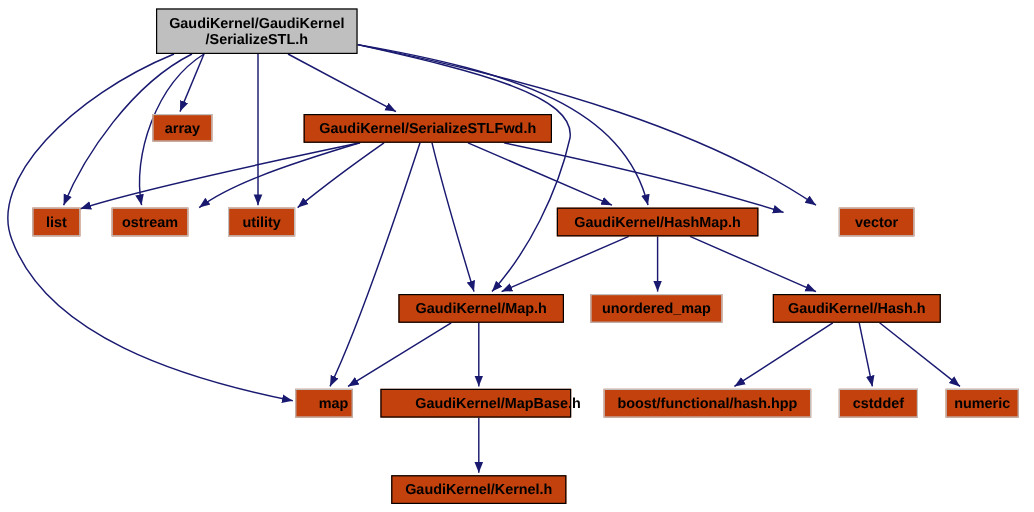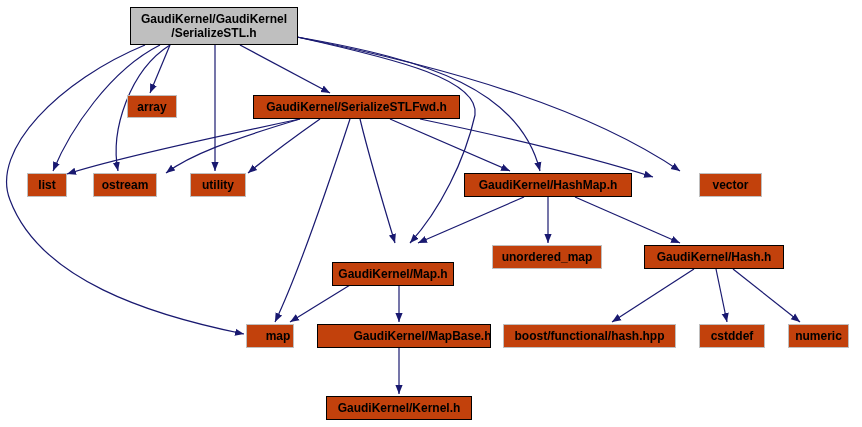--- a/index.html
+++ b/index.html
@@ -70,33 +70,33 @@
   </div>
 <div class="node external" style="left:190px;top:173px;width:56px;height:24px;">
     <span>utility</span>
   </div>
 <div class="node internal" style="left:464px;top:173px;width:168px;height:24px;">
     <span>GaudiKernel/HashMap.h</span>
   </div>
 <div class="node external" style="left:655px;top:173px;width:63px;height:24px;margin-left:44px;">
     <span>vector</span>
   </div>
-<div class="node internal" style="left:332px;top:262px;width:122px;height:24px;">
+<div class="node internal" style="left:332px;top:245px;width:138px;height:24px;">
     <span>GaudiKernel/Map.h</span>
   </div>
 <div class="node external" style="left:492px;top:245px;width:110px;height:24px;justify-content:center;">
     <span>unordered_map</span>
   </div>
 <div class="node internal" style="left:644px;top:245px;width:140px;height:24px;">
     <span>GaudiKernel/Hash.h</span>
   </div>
 <div class="node external" style="left:246px;top:324px;width:48px;height:24px;padding-left:16px;">
     <span>map</span>
   </div>
-<div class="node internal" style="left:317px;top:324px;width:174px;height:24px;padding-left:37px;">
+<div class="node internal" style="left:317px;top:324px;width:159px;height:24px;padding-left:37px;">
     <span>GaudiKernel/MapBase.h</span>
   </div>
 <div class="node external" style="left:503px;top:324px;width:173px;height:24px;">
     <span>boost/functional/hash.hpp</span>
   </div>
 <div class="node external" style="left:699px;top:324px;width:66px;height:24px;">
     <span>cstddef</span>
   </div>
 <div class="node external" style="left:788px;top:324px;width:61px;height:24px;">
     <span>numeric</span>

